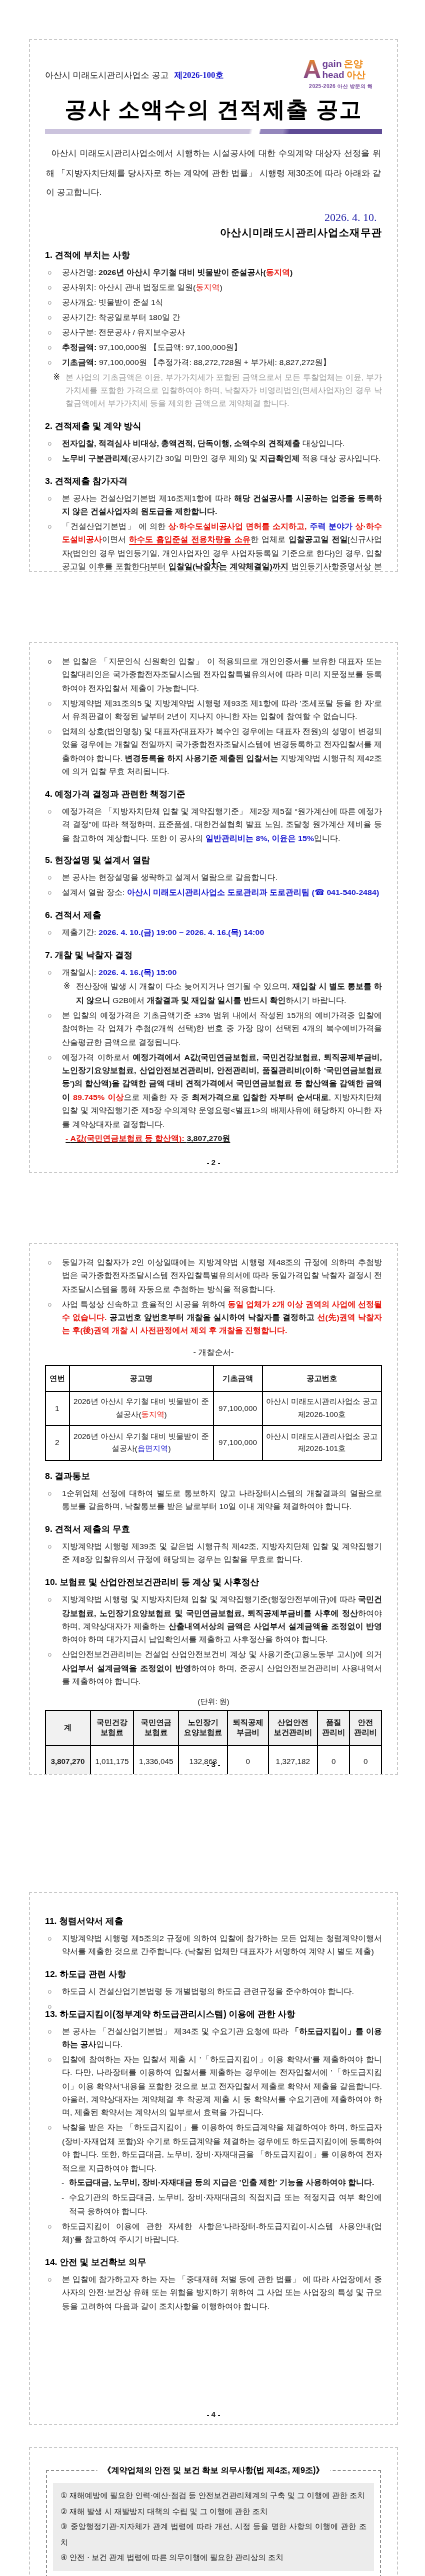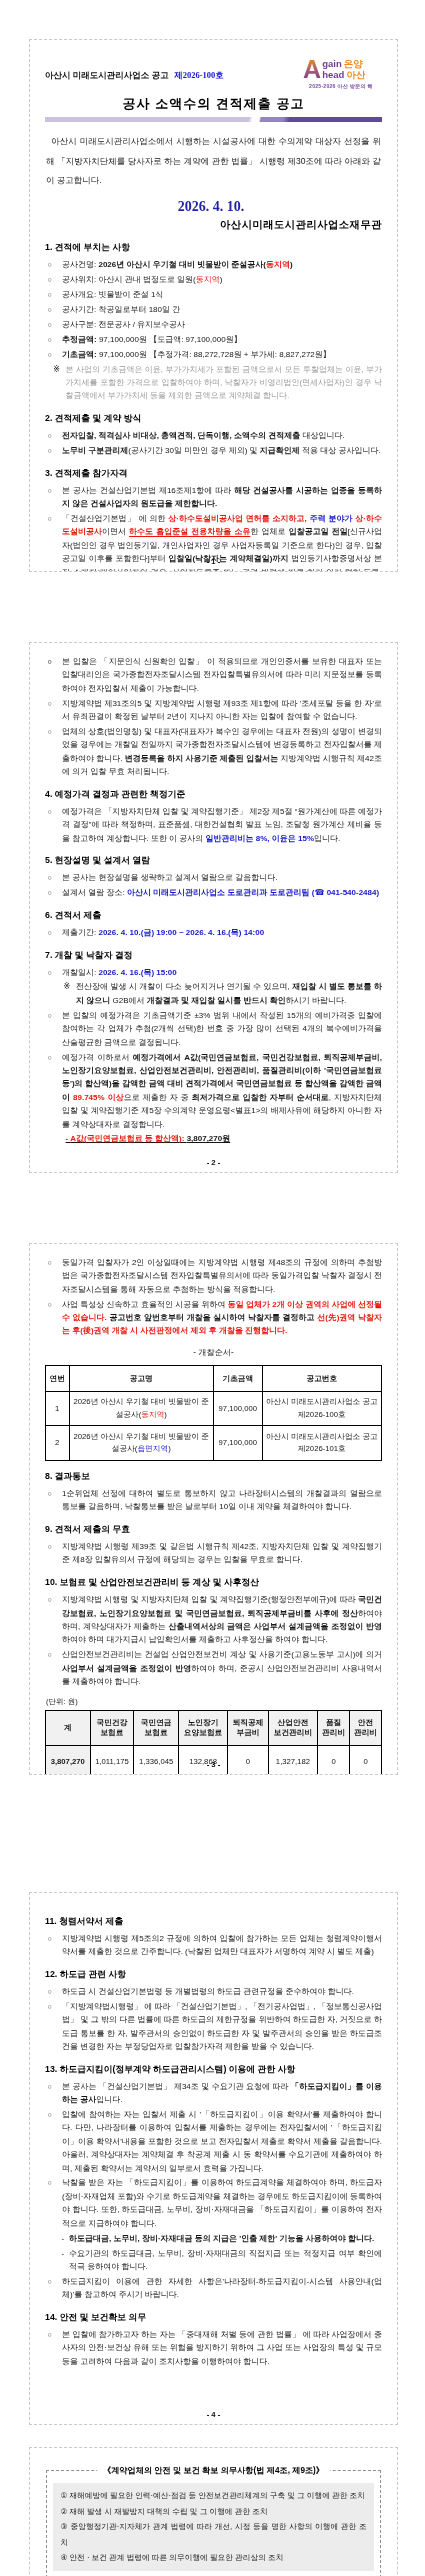--- a/index.html
+++ b/index.html
@@ -15,40 +15,40 @@
   #page1{top:39px;height:533px;}
   #page2{top:642px;height:531px;padding-top:10.3px;}
   #page3{top:1243px;height:532px;padding-top:11.3px;}
   #page4{top:1892px;height:533px;padding-top:12.4px;}
   #page5{top:2447px;height:531px;padding-top:13.4px;}
   .pagenum{position:absolute;bottom:5.2px;left:0;right:0;text-align:center;
     font-weight:bold;font-size:7.7px;color:#111;}
   
   .dochead{display:flex;justify-content:space-between;align-items:flex-start;margin-top:17.5px;}
   .office-row{margin-top:12.4px;font-size:8.5px;white-space:nowrap;}
-  .office{font-weight:700;color:#111;}
+  .office{font-weight:400;color:#111;}
   .notice-no{color:var(--blue);font-family:"Liberation Serif",serif;font-weight:700;margin-left:3.1px;}
   .logo{width:82px;text-align:center;}
   .logo-main{display:flex;justify-content:flex-start;align-items:flex-start;padding-left:3.1px;}
   .logo-A{font-size:25px;font-weight:900;line-height:0.95;
     background:linear-gradient(180deg,var(--logo-orange) 0%,#a85b73 55%,var(--logo-purple) 100%);
     -webkit-background-clip:text;background-clip:text;color:transparent;}
   .logo-lines{display:flex;flex-direction:column;margin-left:1px;font-weight:800;text-align:left;}
   .logo-l{font-size:9.5px;line-height:1.2;white-space:nowrap;}
   .logo-en{color:var(--logo-purple);}
   .logo-kr{color:var(--logo-orange);margin-left:2.1px;}
   .logo-sub{font-size:5.2px;color:#7b4fa0;font-weight:700;margin-top:1.5px;letter-spacing:0.2px;white-space:nowrap;}
-  .doc-title{margin:5.2px 0 4.1px;text-align:center;font-size:13px;font-weight:900;
+  .doc-title{margin:5.2px 0 4.1px;text-align:center;font-size:22px;font-weight:900;
     letter-spacing:1px;color:#000;}
   .title-bar{height:4.6px;width:100%;
     background:linear-gradient(102deg,var(--bar-light) 0%,var(--bar-light) 60.5%,#fff 61.5%,#fff 63.5%,
       var(--bar-mid) 64%,var(--bar-mid) 70.5%,var(--bar-dark) 72.5%,var(--bar-dark) 100%);}
   .intro{margin:10.3px 1px 0;font-size:8.5px;line-height:19.6px;text-align:justify;text-indent:5.2px;}
-  .date-line{margin-top:8.2px;text-align:center;padding-right:5.2px;font-family:"Liberation Serif",serif;
-    font-size:14px;font-weight:700;color:#2323a8;}
+  .date-line{margin-top:8.2px;text-align:right;padding-right:5.2px;font-family:"Liberation Serif",serif;
+    font-size:11px;font-weight:400;color:#2323a8;}
   .issuer{margin-top:3.1px;text-align:right;font-size:10.3px;font-weight:800;letter-spacing:0.5px;color:#000;}
   
   .flow{font-size:8px;line-height:13.4px;}
   .sec-h{font-size:8.8px;font-weight:800;margin:9.3px 0 3.6px;color:#000;}
   .li-b,.li-d,.li-n,.li-p{position:relative;text-align:justify;margin:0.5px 0 1.5px;}
   .li-b{padding-left:17px;}
   .li-b > .mk{position:absolute;left:2.6px;top:0;font-size:7.2px;color:#444;}
   .li-d{padding-left:24px;}
   .li-d > .mk{position:absolute;left:16.5px;top:0;}
   .li-n{padding-left:20.6px;color:inherit;}
@@ -56,21 +56,21 @@
   .li-n.nested{padding-left:31px;}
   .li-n.nested > .mk{left:18.5px;}
   .li-p{padding-left:20.6px;text-decoration:underline;}
   .seg{}
   .bd{font-weight:800;}
   .ul{text-decoration:underline;text-underline-offset:1.5px;}
   .c-red{color:var(--red);}
   .c-blue{color:var(--blue);}
   .c-gray{color:var(--gray);}
   .caption{text-align:center;margin:8.2px 0 5.2px;font-size:8.2px;color:#222;}
-  .unit{text-align:left;font-size:7.5px;margin:6.2px 1px 2.1px;}
+  .unit{text-align:center;font-size:7.5px;margin:6.2px 1px 2.1px;}
   table.doc-table{border-collapse:collapse;width:100%;margin:1px 0 5.2px;}
   table.doc-table td,table.doc-table th{border:0.5px solid #000;text-align:center;
     font-weight:normal;font-size:7.7px;padding:3.1px 2.1px;vertical-align:middle;}
   table.order{border:1px solid #000;}
   table.order th{font-weight:700;height:19.6px;}
   table.order td{height:27px;line-height:12.4px;}
   table.fees{border-top:1.3px solid #000;border-bottom:1.5px solid #000;}
   table.fees th{background:#f1f1f1;white-space:pre-line;line-height:10.8px;height:28px;font-weight:700;}
   table.fees td{height:25px;}
   table.fees td:first-child{background:#f1f1f1;}
@@ -229,21 +229,21 @@
       </div>
     <div class="pagenum">- 3 -</div>
   </div>
 
   <div class="page" id="page4">
     <div class="flow">
         <div class="sec-h"><span class="seg bd">11. 청렴서약서 제출</span></div>
         <div class="li-b"><span class="mk">○</span><span class="li-text"><span class="seg">지방계약법 시행령 제5조의2 규정에 의하여 입찰에 참가하는 모든 업체는 청렴계약이행서약서를 제출한 것으로 간주합니다. (낙찰된 업체만 대표자가 서명하여 계약 시 별도 제출)</span></span></div>
         <div class="sec-h"><span class="seg bd">12. 하도급 관련 사항</span></div>
         <div class="li-b"><span class="mk">○</span><span class="li-text"><span class="seg">하도급 시 건설산업기본법령 등 개별법령의 하도급 관련규정을 준수하여야 합니다.</span></span></div>
-        <div class="li-b"><span class="mk">○</span><span class="li-text"><span class="seg">「지방계약법시행령」 에 따라 「건설산업기본법」, 「전기공사업법」, 「정보통신공사업법」 및 그 밖의 다른 법률에 따른 하도급의 제한규정을 위반하여 하도급한 자, 거짓으로 하도급 통보를 한 자, 발주관서의 승인없이 하도급한 자 및 발주관서의 승인을 받은 하도급조건을 변경한 자는 부정당업자로 입찰참가자격 제한을 받을 수 있습니다.</span></span></div>
+        <div class="li-b"><span class="mk">○</span></div>
         <div class="sec-h"><span class="seg bd">13. 하도급지킴이(정부계약 하도급관리시스템) 이용에 관한 사항</span></div>
         <div class="li-b"><span class="mk">○</span><span class="li-text"><span class="seg">본 공사는 「건설산업기본법」 제34조 및 수요기관 요청에 따라 </span><span class="seg bd">「하도급지킴이」를 이용하는 공사</span><span class="seg">입니다.</span></span></div>
         <div class="li-b"><span class="mk">○</span><span class="li-text"><span class="seg">입찰에 참여하는 자는 입찰서 제출 시 '「하도급지킴이」이용 확약서'를 제출하여야 합니다. 다만, 나라장터를 이용하여 입찰서를 제출하는 경우에는 전자입찰서에 '「하도급지킴이」이용 확약서'내용을 포함한 것으로 보고 전자입찰서 제출로 확약서 제출을 갈음합니다. 아울러, 계약상대자는 계약체결 후 착공계 제출 시 동 확약서를 수요기관에 제출하여야 하며, 제출된 확약서는 계약서의 일부로서 효력을 가집니다.</span></span></div>
         <div class="li-b"><span class="mk">○</span><span class="li-text"><span class="seg">낙찰을 받은 자는 「하도급지킴이」를 이용하여 하도급계약을 체결하여야 하며, 하도급자(장비·자재업체 포함)와 수기로 하도급계약을 체결하는 경우에도 하도급지킴이에 등록하여야 합니다. 또한, 하도급대금, 노무비, 장비·자재대금을 「하도급지킴이」를 이용하여 전자적으로 지급하여야 합니다.</span></span></div>
         <div class="li-d"><span class="mk">-</span><span class="li-text"><span class="seg bd">하도급대금, 노무비, 장비·자재대금 등의 지급은 '인출 제한' 기능을 사용하여야 합니다.</span></span></div>
         <div class="li-d"><span class="mk">-</span><span class="li-text"><span class="seg">수요기관의 하도급대금, 노무비, 장비·자재대금의 직접지급 또는 적정지급 여부 확인에 적극 응하여야 합니다.</span></span></div>
         <div class="li-b"><span class="mk">○</span><span class="li-text"><span class="seg">하도급지킴이 이용에 관한 자세한 사항은'나라장터-하도급지킴이-시스템 사용안내(업체)'를 참고하여 주시기 바랍니다.</span></span></div>
         <div class="sec-h"><span class="seg bd">14. 안전 및 보건확보 의무</span></div>
         <div class="li-b"><span class="mk">○</span><span class="li-text"><span class="seg">본 입찰에 참가하고자 하는 자는 「중대재해 처벌 등에 관한 법률」 에 따라 사업장에서 종사자의 안전·보건상 유해 또는 위험을 방지하기 위하여 그 사업 또는 사업장의 특성 및 규모 등을 고려하여 다음과 같이 조치사항을 이행하여야 합니다.</span></span></div>
       </div>

